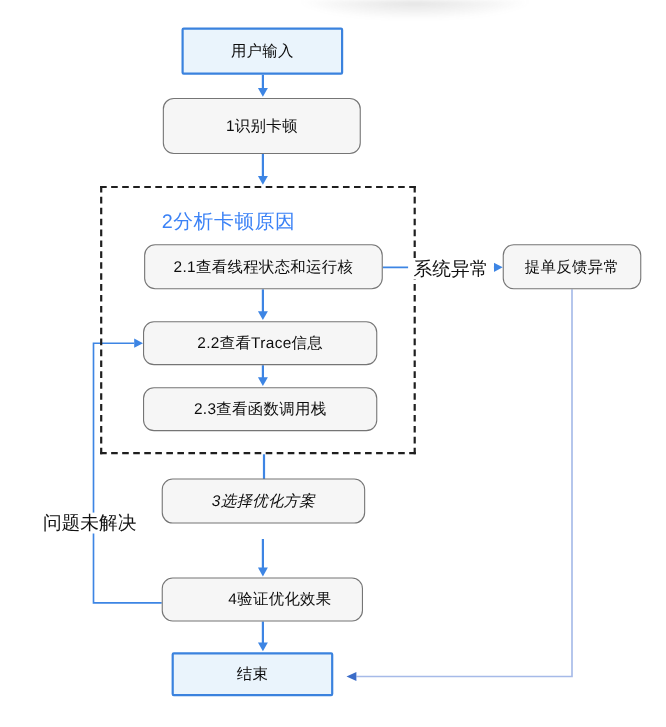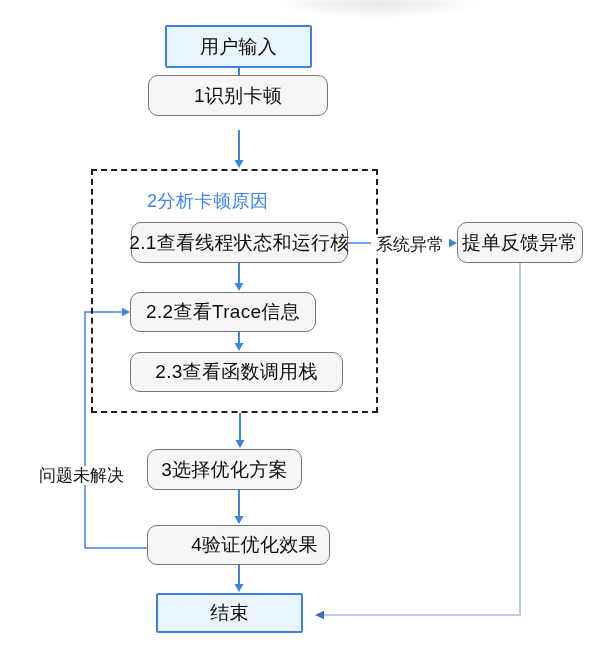--- a/index.html
+++ b/index.html
@@ -20,21 +20,21 @@
     left: 0;
     top: 0;
     pointer-events: none;
   }
   .node {
     position: absolute;
     display: flex;
     align-items: center;
     justify-content: center;
     box-sizing: border-box;
-    font-size: 19px;
+    font-size: 14px;
     color: #0d0d0d;
     letter-spacing: 0.3px;
     white-space: nowrap;
     background: #ffffff;
   }
   .terminal {
     border: 2px solid #3a82de;
     background: #eaf4fc;
     border-radius: 2px;
   }
@@ -71,28 +71,28 @@
     left: 243px;
     top: 0px;
     width: 268px;
     height: 26px;
     background: radial-gradient(ellipse 55% 95% at 50% 0%, rgba(90,90,90,0.18), rgba(120,120,120,0.0) 72%);
     filter: blur(2px);
   }
 
   
   .n-user-input { left: 165px; top: 25px;  width: 147px; height: 43px; }
-  .n-step1      { left: 148px; top: 75px;  width: 180px; height: 41px; }
+  .n-step1      { left: 148px; top: 89px;  width: 180px; height: 51px; }
   .n-group      { left: 91px;  top: 169px; width: 287px; height: 244px; }
   .n-group-title{ left: 147px; top: 189px; }
   .n-step2-1    { left: 131px; top: 222px; width: 217px; height: 41px; }
-  .n-step2-2    { left: 130px; top: 292px; width: 186px; height: 40px; }
+  .n-step2-2    { left: 130px; top: 292px; width: 213px; height: 40px; }
   .n-step2-3    { left: 130px; top: 352px; width: 213px; height: 40px; }
   .n-ticket     { left: 457px; top: 222px; width: 126px; height: 41px; }
-  .n-step3      { left: 147px; top: 449px; width: 155px; height: 41px; }
+  .n-step3      { left: 147px; top: 435px; width: 185px; height: 41px; font-style: italic; }
   .n-step4      { left: 147px; top: 525px; width: 183px; height: 40px; padding-left: 32px; }
   .n-end        { left: 156px; top: 593px; width: 147px; height: 40px; text-align: center; }
 
   .l-system-error { left: 371px; top: 235px; width: 72px; }
   .l-unresolved   { left: 36px;  top: 466px; width: 76px; }
 </style>
 </head>
 <body>
 
 <div class="canvas">

